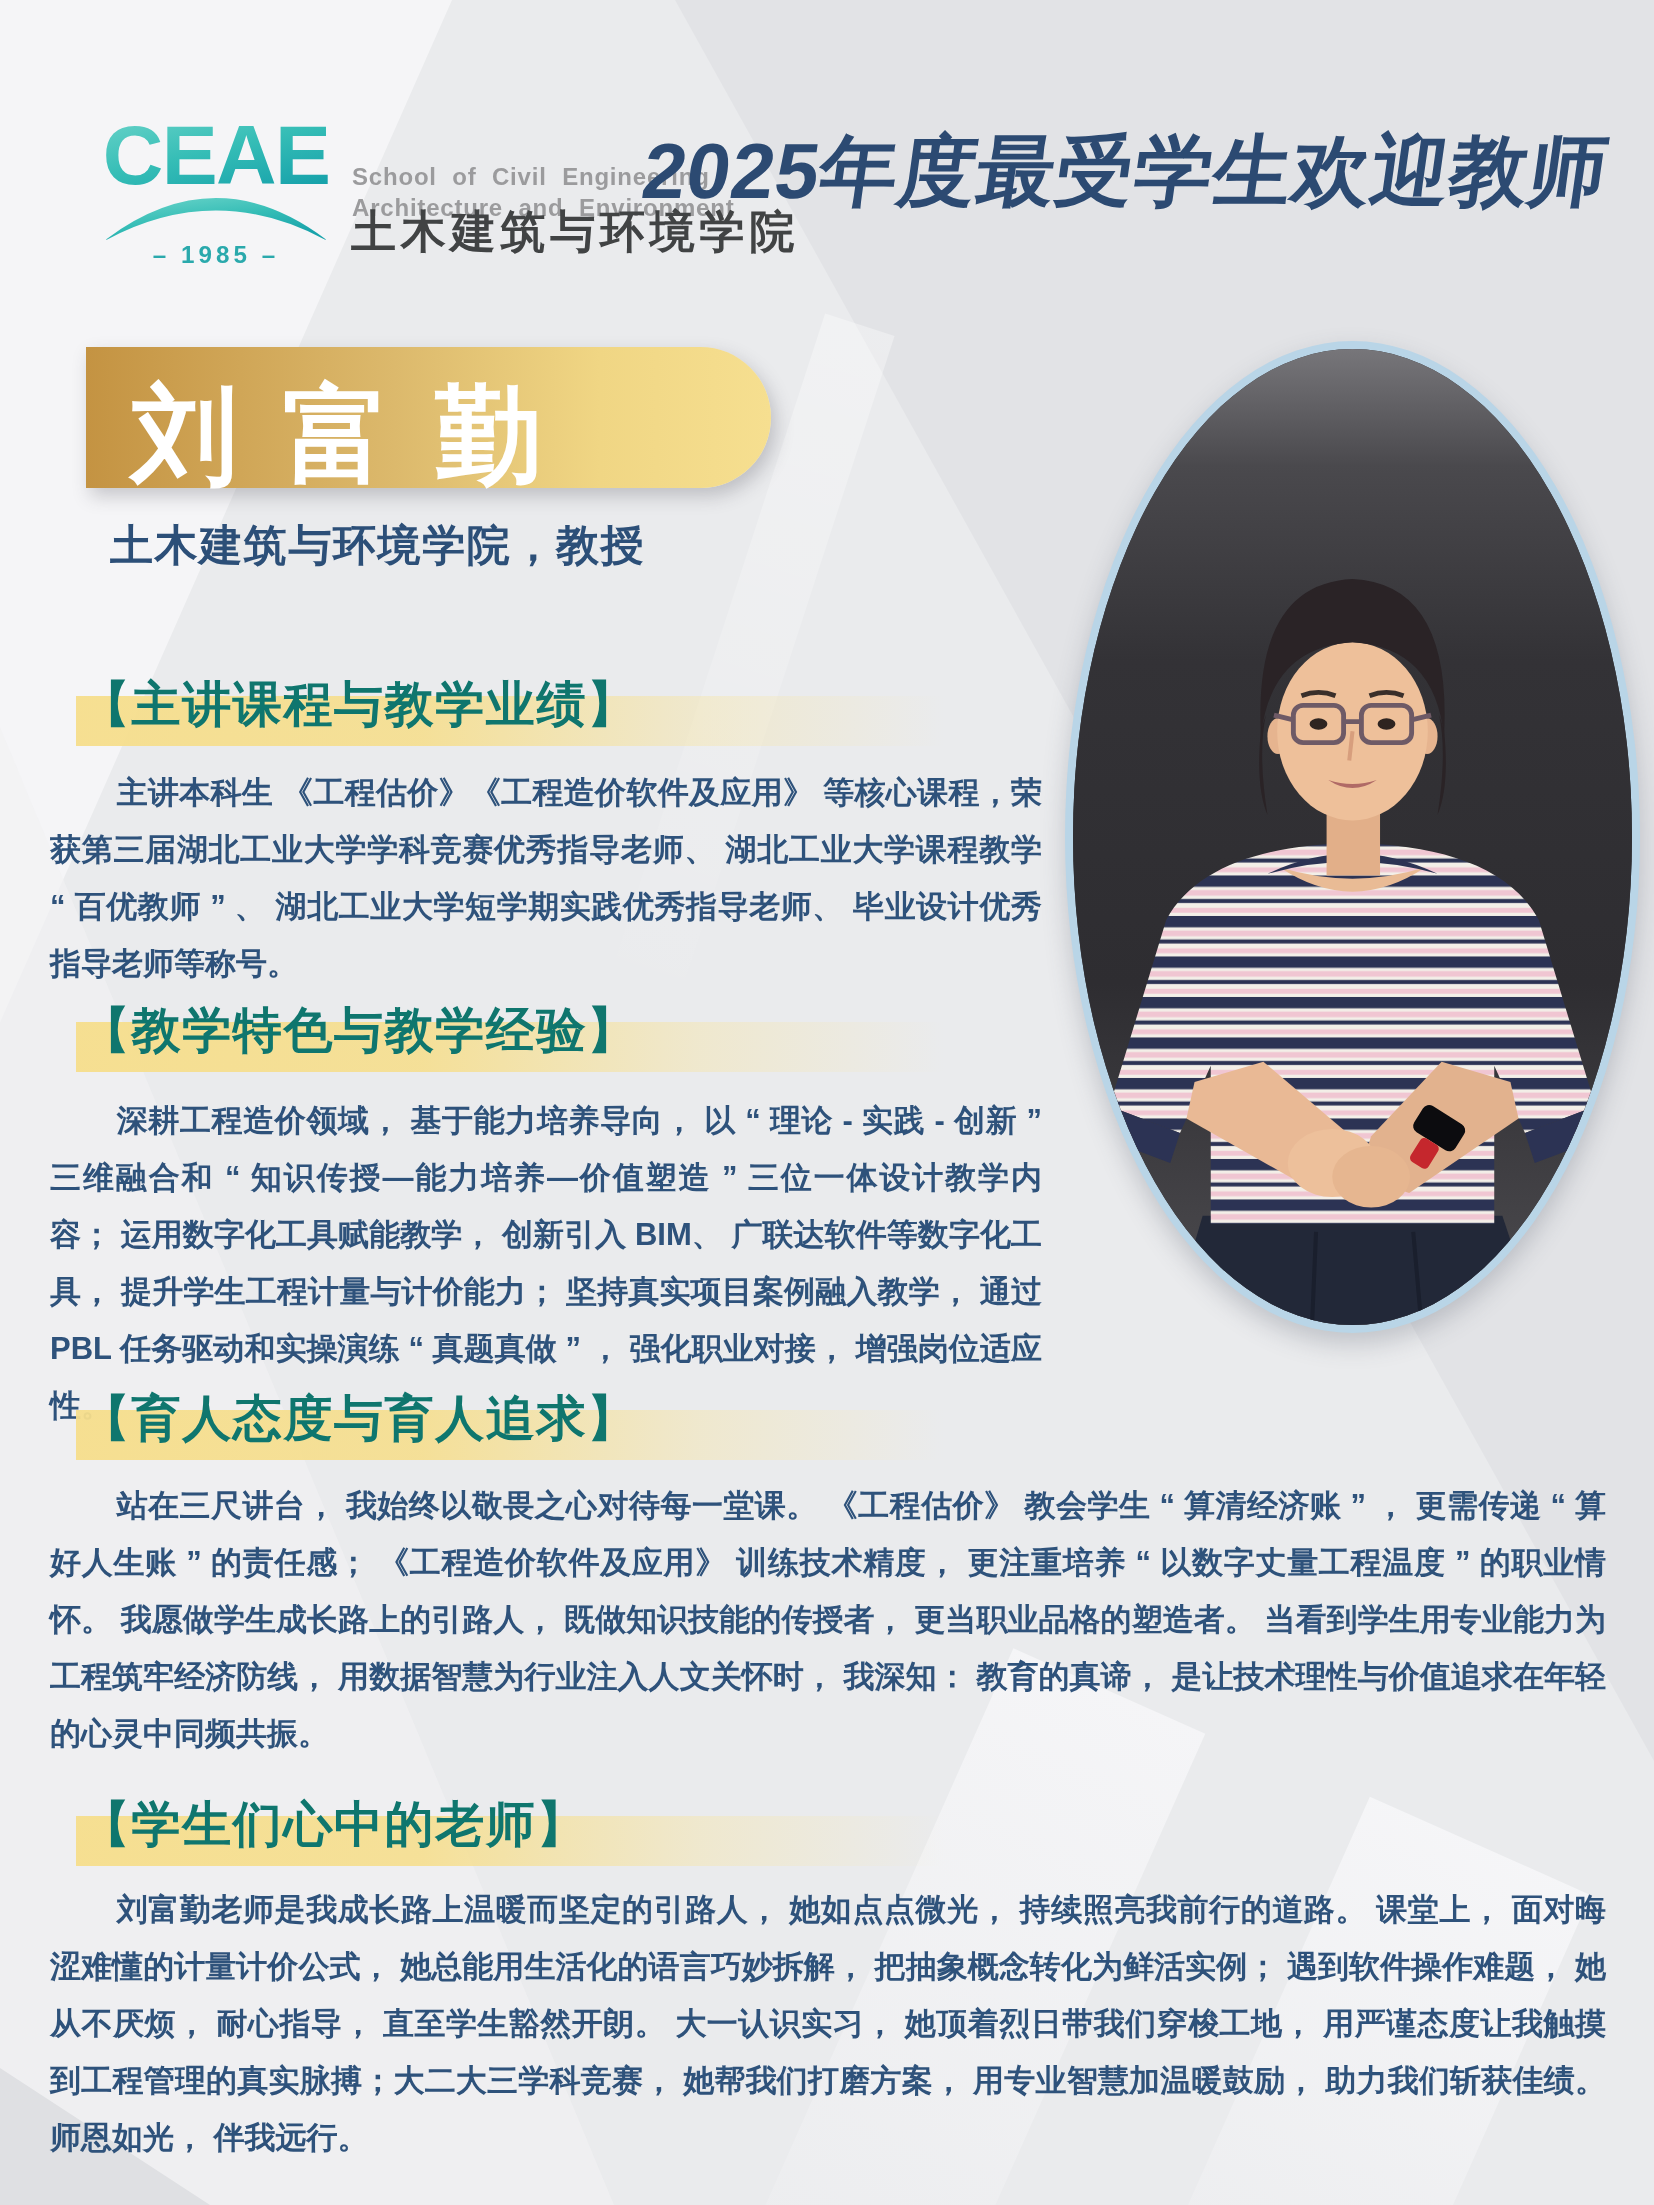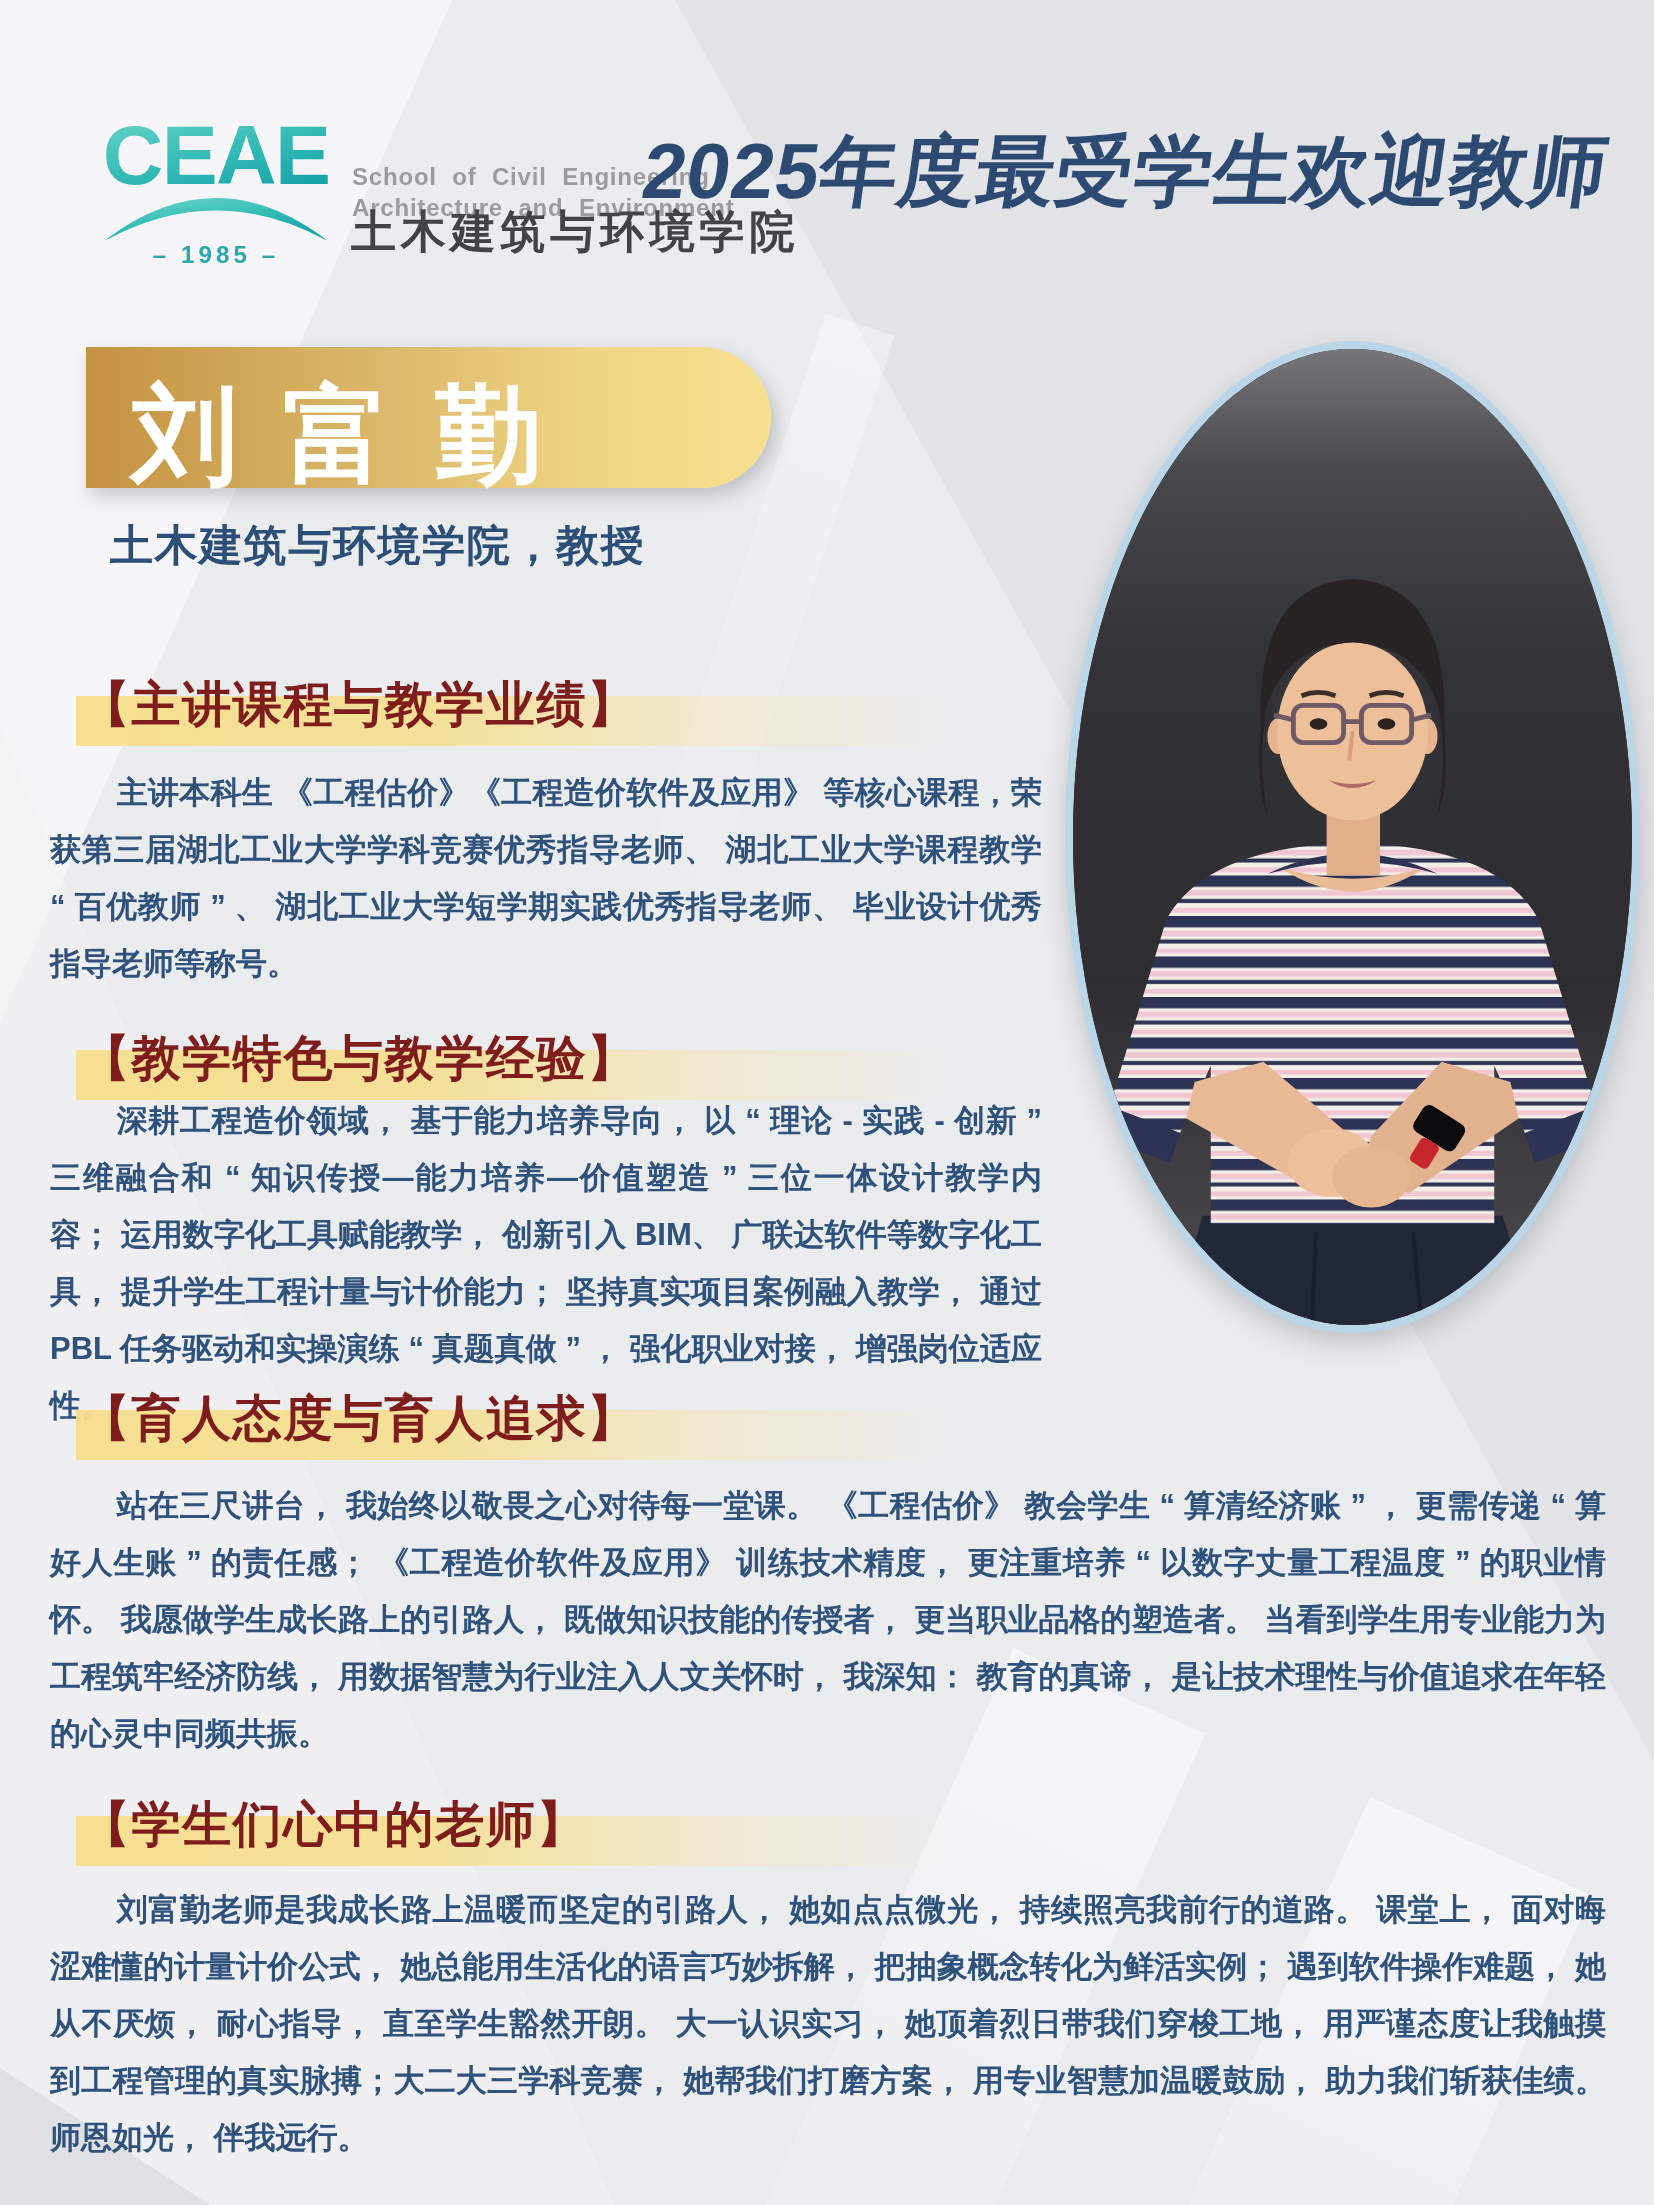--- a/index.html
+++ b/index.html
@@ -45,30 +45,30 @@
   .profile-title{position:absolute;left:110px;top:517px;font-size:43px;font-weight:800;
     color:#2c4f78;letter-spacing:1.6px;}
 
   
   .portrait{position:absolute;left:1065px;top:341px;width:559px;height:976px;
     border-radius:50%;border:8px solid #b9d5e7;overflow:hidden;
     box-shadow:0 11.3px 24px rgba(70,80,95,.25);background:#333236;}
   .portrait svg{display:block;width:100%;height:100%;}
 
   
-  .sec-head{position:absolute;left:81px;font-size:49px;font-weight:900;color:#7f1d1d;
+  .sec-head{position:absolute;left:81px;font-size:49px;font-weight:900;color:#0f766e;
     letter-spacing:1.6px;white-space:nowrap;}
   .sec-head .band{position:absolute;left:-4.8px;top:24px;height:50px;width:868px;
     background:linear-gradient(90deg,rgba(246,222,140,.95) 0%,rgba(246,222,140,.88) 40%,
       rgba(247,228,160,.40) 72%,rgba(247,228,160,0) 100%);}
   .sec-head .ht{position:relative;}
   .para{position:absolute;left:50px;font-size:31px;line-height:57px;font-weight:600;
     color:#2e527b;text-align:justify;text-indent:2.15em;}
   .h1{top:672px;} .p1{top:764px;width:992px;}
-  .h2{top:1026px;} .p2{top:1092px;width:992px;}
+  .h2{top:998px;} .p2{top:1092px;width:992px;}
   .h3{top:1386px;} .p3{top:1477px;width:1556px;}
   .h4{top:1792px;} .p4{top:1881px;width:1556px;}
 </style>
 </head>
 <body>
 
 <div id="canvas">
 
   <div class="wedge wedge-topleft"></div>
   <div class="wedge wedge-right"></div>

